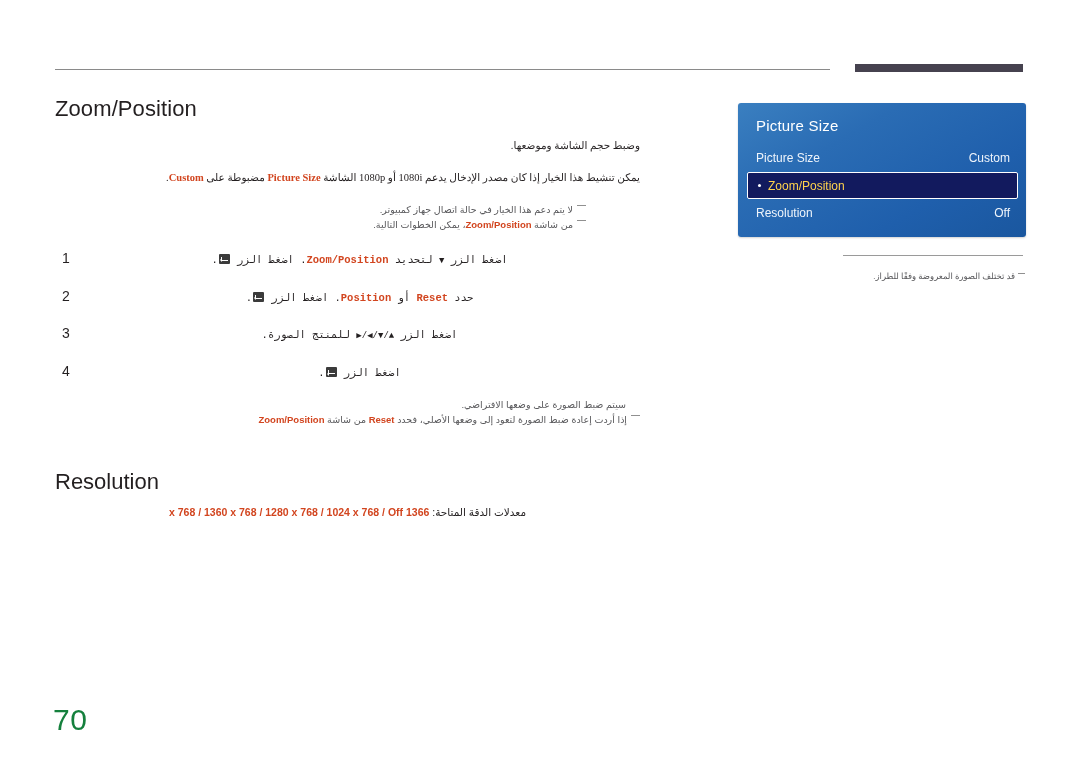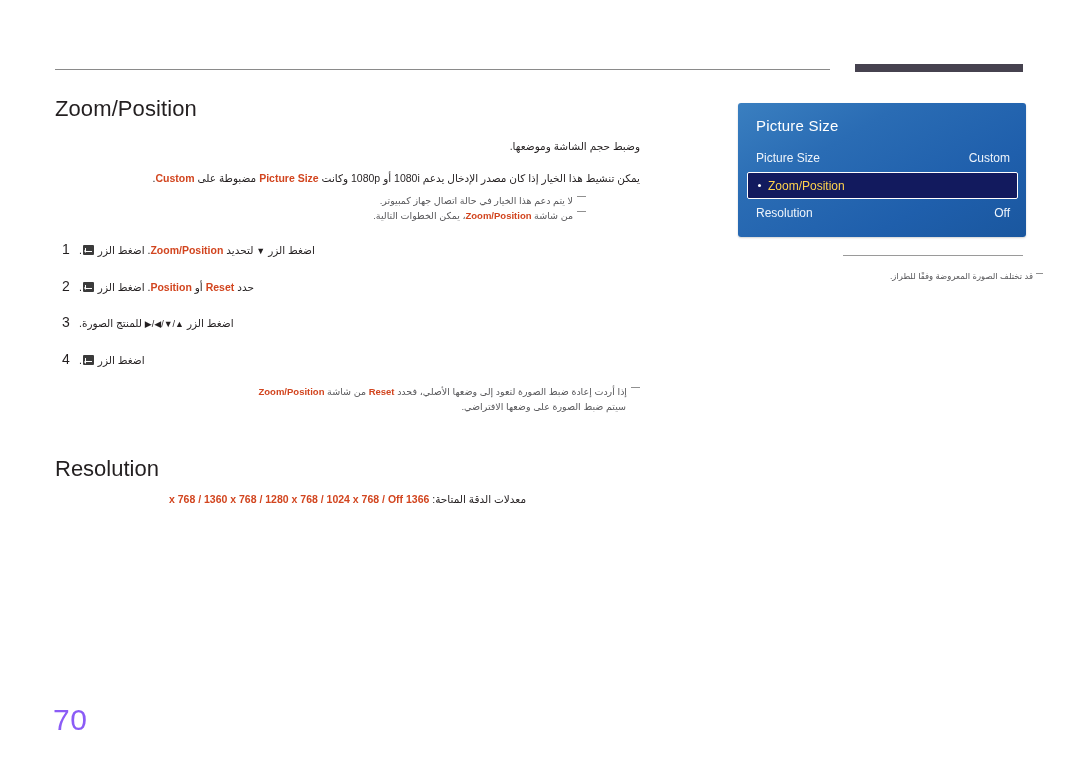--- a/index.html
+++ b/index.html
@@ -53,41 +53,42 @@
     text-align: left;
     direction: ltr;
     letter-spacing: 0.1px;
   }
 
   p.lead {
     font-size: 10.5px;
     line-height: 1.55;
     margin: 16px 0 1px 0;
     color: #231f20;
+    font-family: Liberation Serif, serif;
   }
 
   .orange { color: #d2451f; font-weight: bold; }
 
   
   .note {
     font-size: 9.5px;
     line-height: 1.6;
     color: #58585b;
     margin: 0;
     padding-right: 0;
     position: relative;
   }
   .note .dash {
     display: inline-block;
     width: 9px;
     border-top: 1px solid #909090;
     vertical-align: 7px;
     margin-left: 4px;
   }
-  .notes-block { margin-top: 6px; }
+  .notes-block { margin-top: 15px; }
   .note-indent { padding-right: 54px; }
 
   
   .steps {
     margin-top: 18px;
   }
   .step {
     display: flex;
     flex-direction: row;
     justify-content: flex-start;
@@ -101,23 +102,24 @@
     width: 22px;
     text-align: center;
     flex: 0 0 22px;
     order: 2;
   }
   .step-body {
     font-size: 10.5px;
     line-height: 1.5;
     color: #231f20;
     flex: 1 1 auto;
-    text-align: left;
+    text-align: center;
     order: 1;
     padding-left: 2px;
+    font-family: Liberation Mono, monospace;
   }
   .step-inner { display: inline-block; direction: rtl; }
 
   
   .key-enter {
     display: inline-block;
     width: 11px;
     height: 10px;
     background: #3b3b3b;
     position: relative;
@@ -229,62 +231,63 @@
   .osd-note-rule {
     position: absolute;
     left: 843px;
     top: 255px;
     width: 180px;
     height: 1px;
     background: #9a9a9a;
   }
   .osd-note {
     position: absolute;
-    left: 861px;
+    left: 843px;
     top: 261px;
     width: 182px;
     direction: rtl;
     text-align: right;
     font-size: 8.5px;
     line-height: 1.5;
     color: #58585b;
+    font-family: Liberation Serif, serif;
   }
   .osd-note .dash {
     display: inline-block;
     width: 7px;
     border-top: 1px solid #909090;
     vertical-align: 5px;
     margin-left: 3px;
   }
 
   
   .page-num {
     position: absolute;
     left: 53px;
     top: 703px;
     font-size: 30px;
-    color: #8b5cf6;
+    color: #15803d;
     letter-spacing: 0.5px;
     direction: ltr;
   }
 </style>
 </head>
 <body>
 
 <div class="rule-left"></div>
 <div class="rule-right"></div>
 
 <div class="content">
 
   <h1 class="sec-title">Zoom/Position</h1>
 
   <p class="lead">وضبط حجم الشاشة وموضعها.</p>
 
   <p class="lead">
-    <span>يمكن تنشيط هذا الخيار إذا كان مصدر الإدخال يدعم </span><span>1080i</span><span> أو </span><span>1080p</span><span> وكانت </span><span class="orange">Picture Size</span><span> مضبوطة على </span><span class="orange">Custom</span><span>.</span>
+    <span>يمكن تنشيط هذا الخيار إذا كان مصدر الإدخال يدعم </span><span>1080i</span><span> أو </span><span>1080p</span><span> الشاشة </span><span class="orange">Picture Size</span><span> مضبوطة على </span><span class="orange">Custom</span><span>.</span>
   </p>
 
   <div class="notes-block">
     <p class="note note-indent">
       <span class="dash"></span><span>لا يتم دعم هذا الخيار في حالة اتصال جهاز كمبيوتر.</span>
     </p>
     <p class="note note-indent">
       <span class="dash"></span><span>من شاشة </span><span class="orange">Zoom/Position</span><span>، يمكن الخطوات التالية.</span>
     </p>
   </div>
@@ -315,25 +318,25 @@
     <div class="step">
       <span class="step-num">4</span>
       <span class="step-body">
         <span class="step-inner"><span>اضغط الزر </span><span class="key-enter"></span><span>.</span></span>
       </span>
     </div>
 
   </div>
 
   <div class="notes-block" style="margin-top:-4px;">
+    <p class="note" style="padding-right:14px;">
+      <span>سيتم ضبط الصورة على وضعها الافتراضي.</span>
+    </p>
     <p class="note" style="padding-right:0;">
       <span class="dash"></span><span>إذا أردت إعادة ضبط الصورة لتعود إلى وضعها الأصلي، فحدد </span><span class="orange">Reset</span><span> من شاشة </span><span class="orange">Zoom/Position</span>
-    </p>
-    <p class="note" style="padding-right:14px;">
-      <span>سيتم ضبط الصورة على وضعها الافتراضي.</span>
     </p>
   </div>
 
   <h2 class="sec-title2">Resolution</h2>
 
 
   <p class="reslist">
     <span>معدلات الدقة المتاحة: </span><span class="orange">1366 x 768 / 1360 x 768 / 1280 x 768 / 1024 x 768 / Off</span>
   </p>
 

